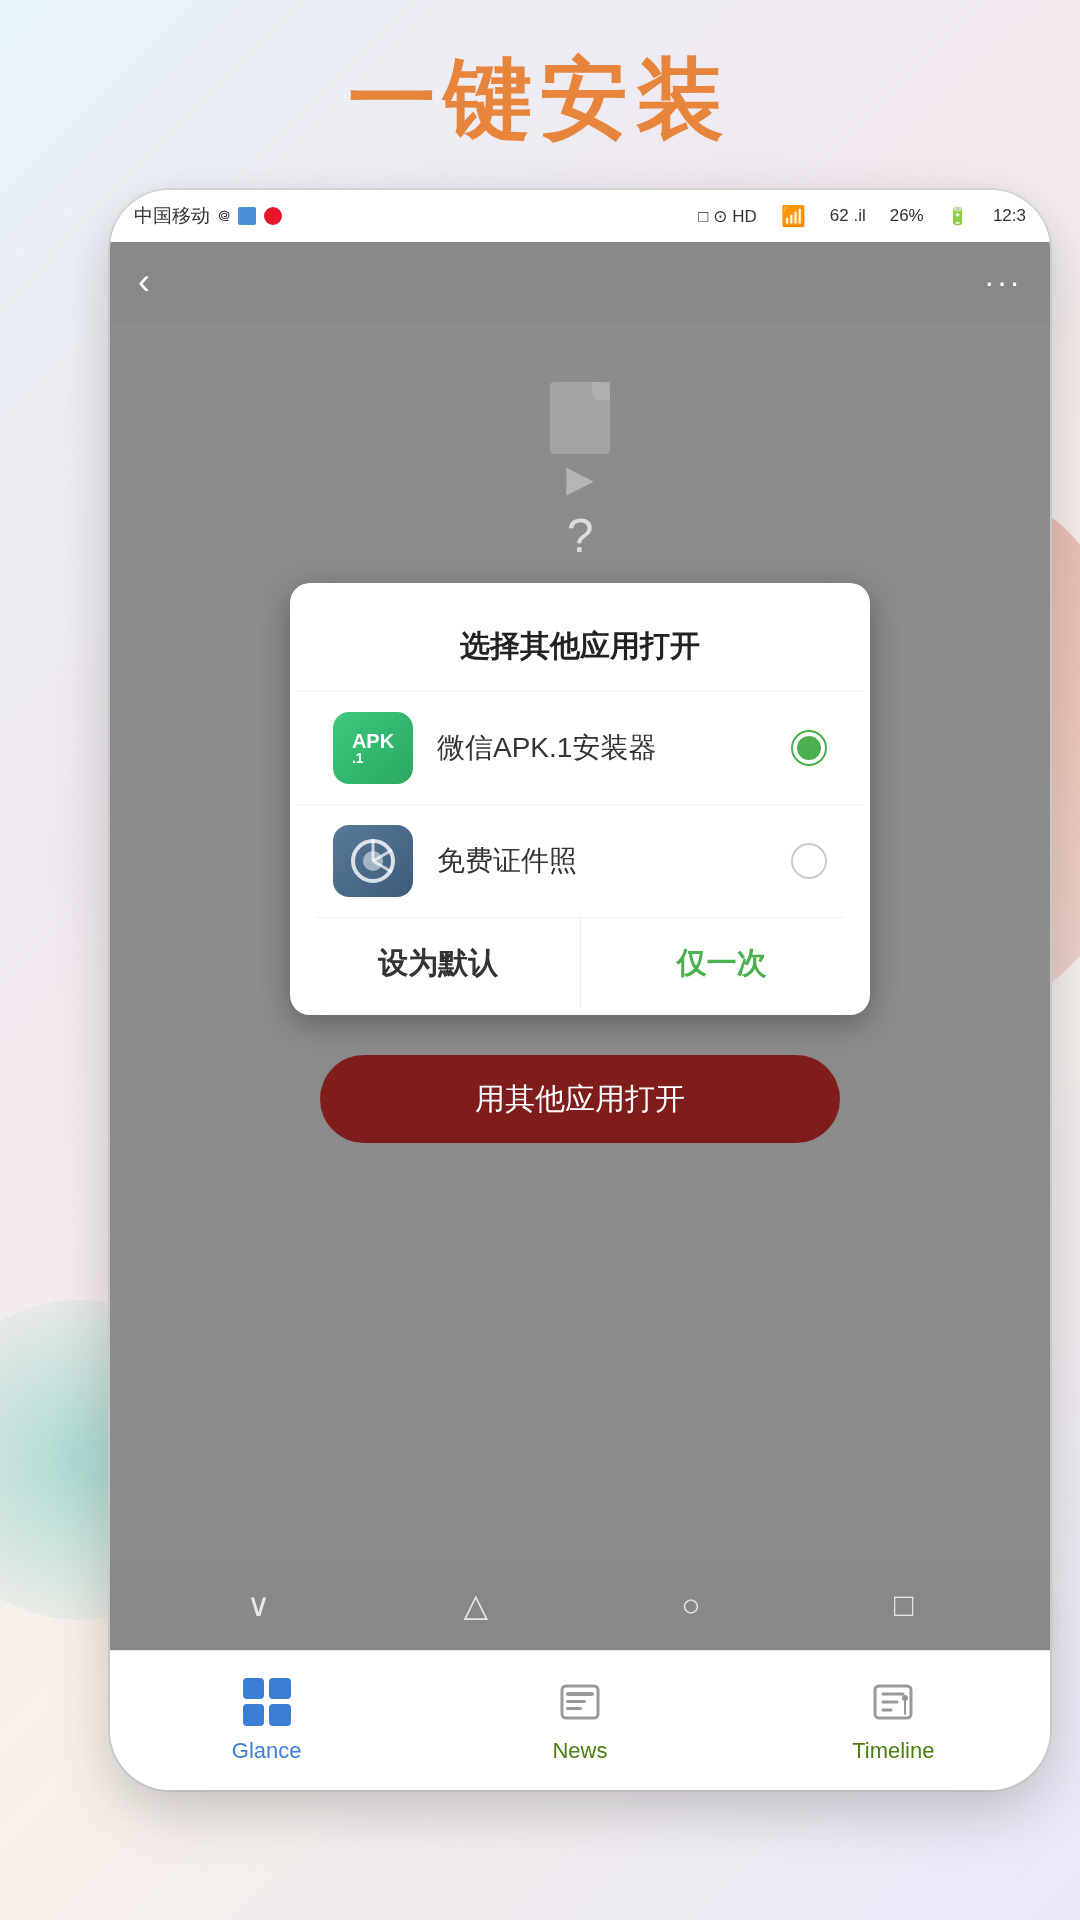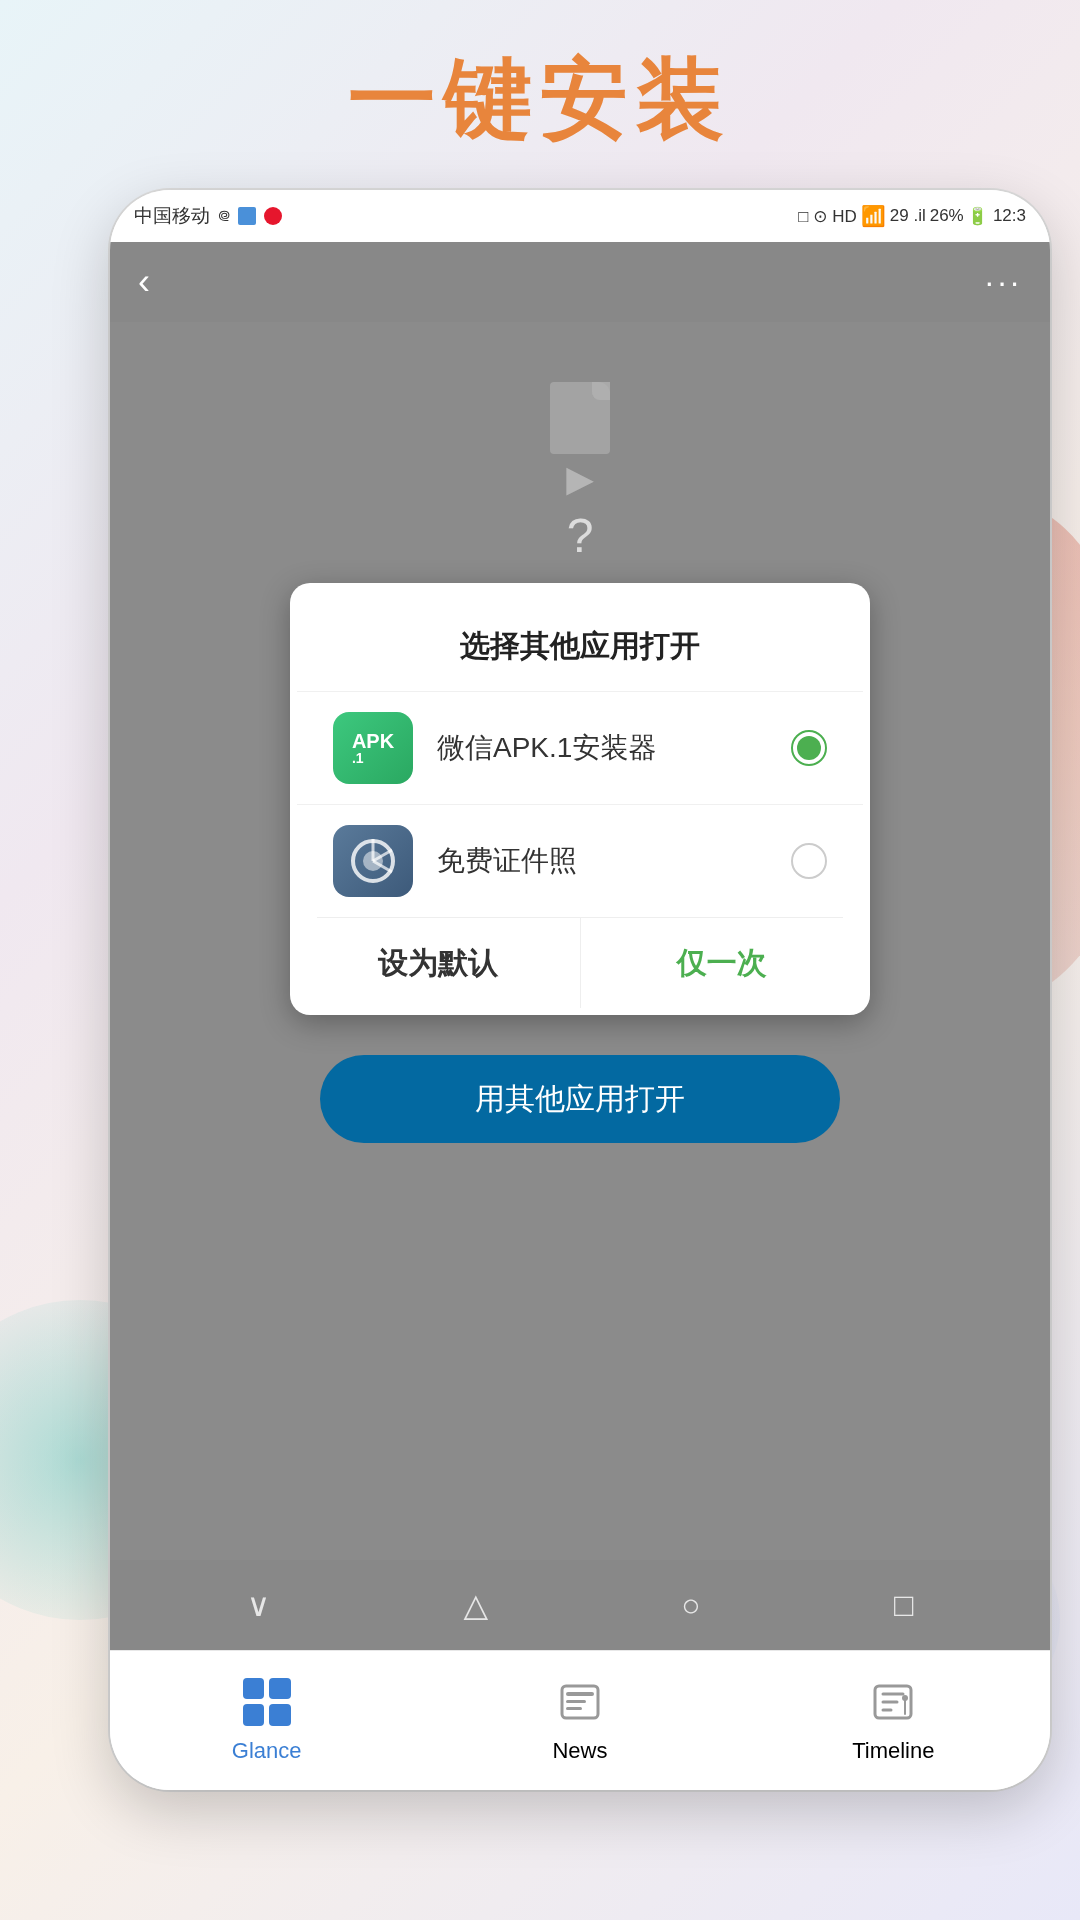--- a/index.html
+++ b/index.html
@@ -82,21 +82,21 @@
     .status-left {
       display: flex;
       align-items: center;
       gap: 8px;
       color: #333;
       font-size: 20px;
     }
     .status-right {
       display: flex;
       align-items: center;
-      gap: 4px;
+      gap: 24px;
       font-size: 20px;
       color: #333;
     }
 
     
     .app-bar {
       background: #888;
       height: 80px;
       display: flex;
       align-items: center;
@@ -230,21 +230,21 @@
       font-weight: 700;
       border-right: 1px solid #eee;
     }
     .btn-once {
       color: #4CAF50;
       font-weight: 600;
     }
 
     
     .open-btn {
-      background: #0369a1;
+      background: #7f1d1d;
       border-radius: 50px;
       width: 520px;
       height: 88px;
       display: flex;
       align-items: center;
       justify-content: center;
       font-size: 30px;
       color: #fff;
       margin-top: 40px;
       cursor: pointer;
@@ -285,21 +285,21 @@
     }
     .tab-icon-wrap {
       width: 56px;
       height: 56px;
       display: flex;
       align-items: center;
       justify-content: center;
     }
     .tab-label {
       font-size: 22px;
-      color: #000000;
+      color: #4d7c0f;
     }
     .tab-label.active {
       color: #3B7FD4;
     }
 
     
     .grid-icon {
       display: grid;
       grid-template-columns: 1fr 1fr;
       gap: 5px;
@@ -390,21 +390,21 @@
   <div class="status-bar">
     <div class="status-left">
       <span style="font-size:19px;color:#333;">中国移动</span>
       <span style="font-size:17px;">᪤</span>
       <span style="width:18px;height:18px;background:#4A90D9;border-radius:2px;display:inline-block;"></span>
       <span style="width:18px;height:18px;background:#E6162D;border-radius:50%;display:inline-block;"></span>
     </div>
     <div class="status-right">
       <span style="font-size:17px;">□ ⊙ HD</span>
       <span>📶</span>
-      <span style="font-size:17px;">29 .il</span>
+      <span style="font-size:17px;">62 .il</span>
       <span style="font-size:17px;">26%</span>
       <span style="font-size:17px;">🔋</span>
       <span style="font-size:17px;">12:3</span>
     </div>
   </div>
 
   <div class="app-bar">
     <span class="back-btn">‹</span>
     <span class="more-btn">···</span>
   </div>

